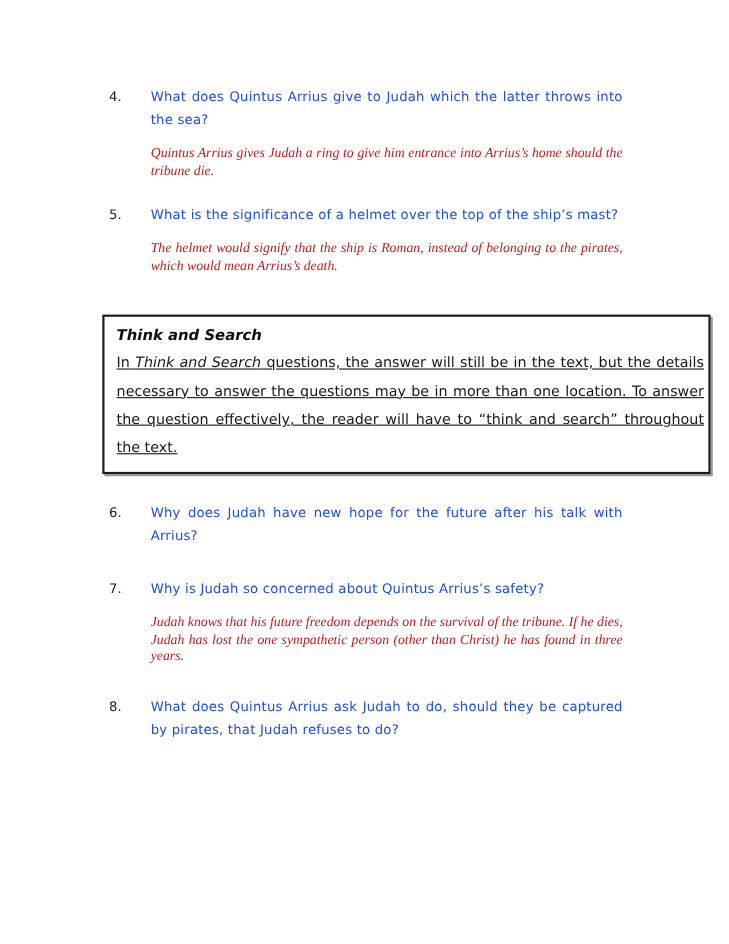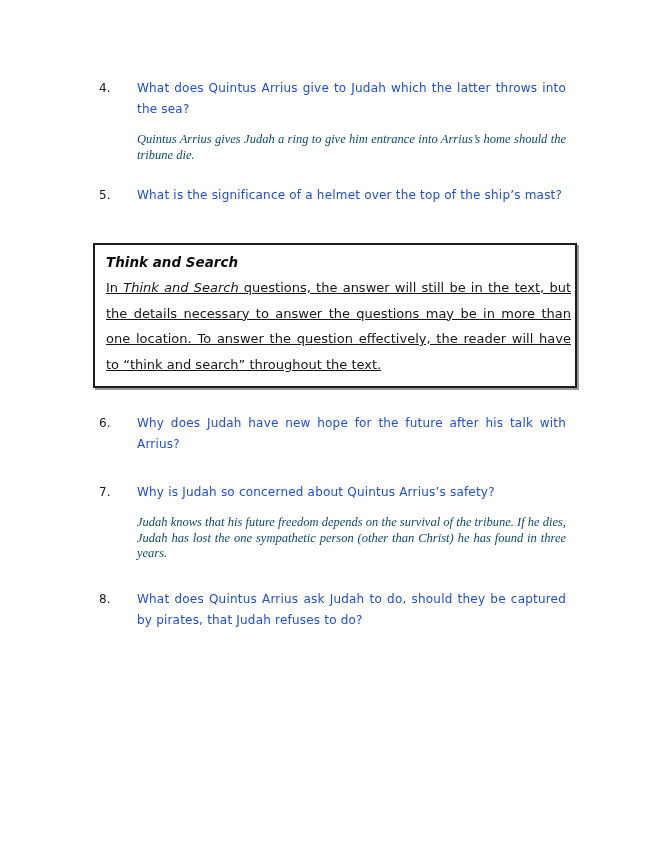--- a/index.html
+++ b/index.html
@@ -44,26 +44,26 @@
     text-align: justify;
     color: #1d4ed8;
   }
   .answer {
     margin: 12px 0 0 38px;
     font-family: "Liberation Serif", "DejaVu Serif", serif;
     font-style: italic;
     font-size: 12.5px;
     line-height: 15.5px;
     text-align: justify;
-    color: #0c4a6e;
+    color: #b91c1c;
   }
 
   
   .callout {
-    width: 484px;
+    width: 553px;
     margin: 37px 0 25px -6px;
     border: 2px solid #1c1c1c;
     box-shadow: 2px 2px 0 #9a9a9a;
     background: #ffffff;
     padding: 7px 4px 9px 11px;
   }
   .callout-title {
     font-weight: bold;
     font-style: italic;
     font-size: 13.5px;
@@ -95,20 +95,21 @@
         <p class="q-text">What does Quintus Arrius give to Judah which the latter throws into the sea?</p>
       </div>
       <p class="answer">Quintus Arrius gives Judah a ring to give him entrance into Arrius’s home should the tribune die.</p>
     </div>
 
     <div class="qa">
       <div class="q-row">
         <span class="q-num">5.</span>
         <p class="q-text">What is the significance of a helmet over the top of the ship’s mast?</p>
       </div>
+      <p class="answer">The helmet would signify that the ship is Roman, instead of belonging to the pirates, which would mean Arrius’s death.</p>
     </div>
 
   </section>
 
   <div class="callout">
     <p class="callout-title">Think and Search</p>
     <p class="callout-body"><span>In </span><em>Think and Search</em><span> questions, the answer will still be in the text, but the details necessary to answer the questions may be in more than one location.  To answer the question effectively, the reader will have to “think and search” throughout the text.</span></p>
   </div>
 
   <section class="qa-bottom">

